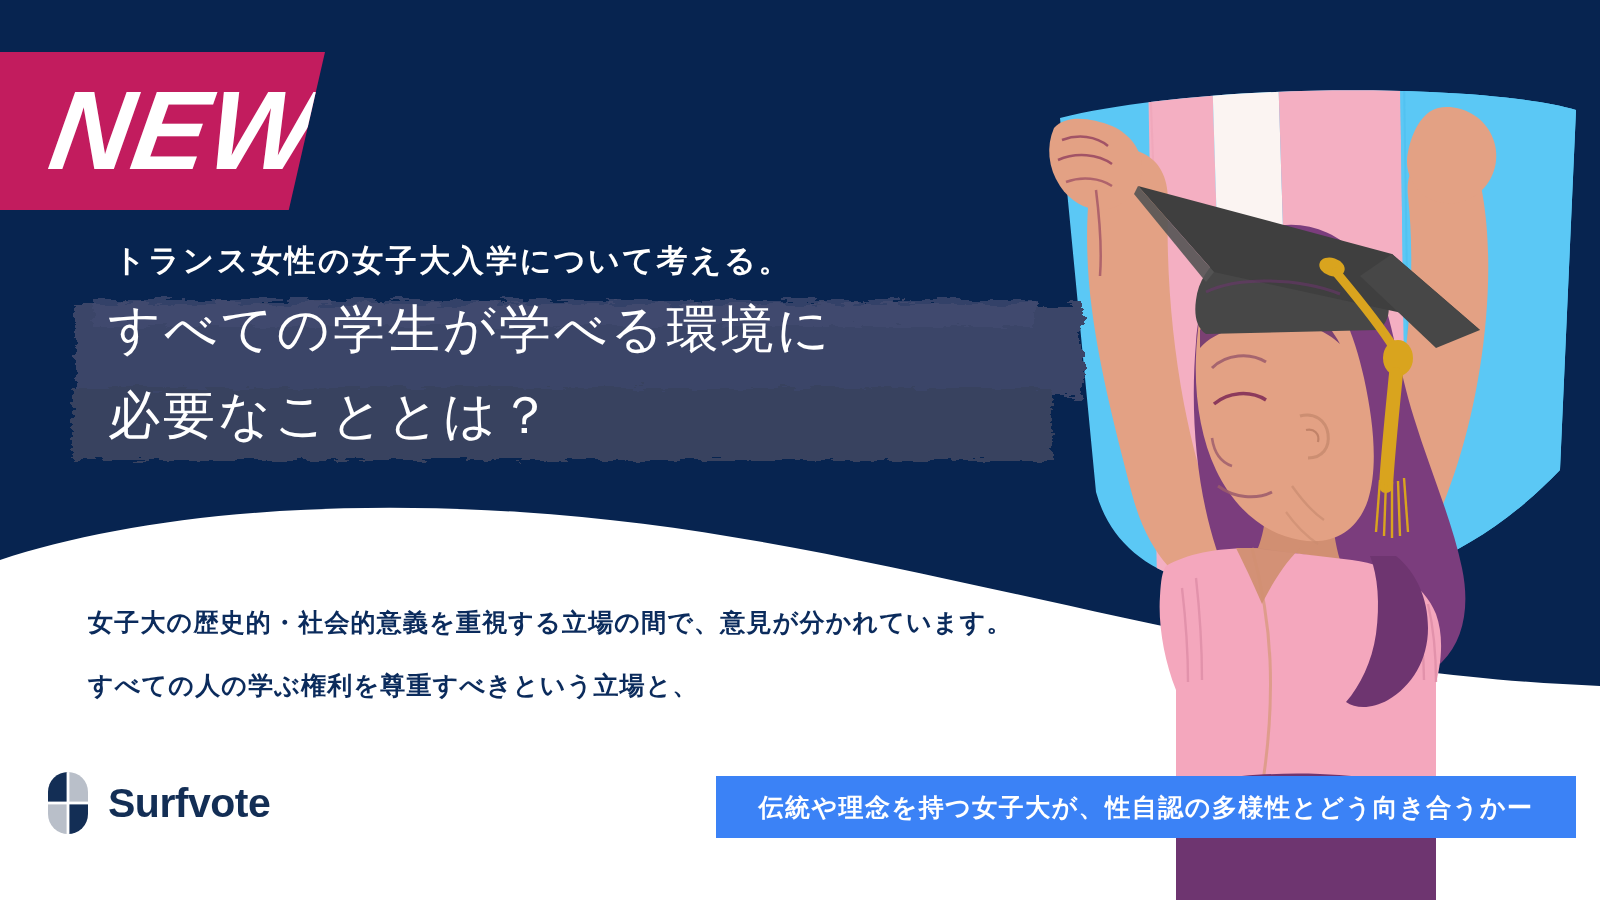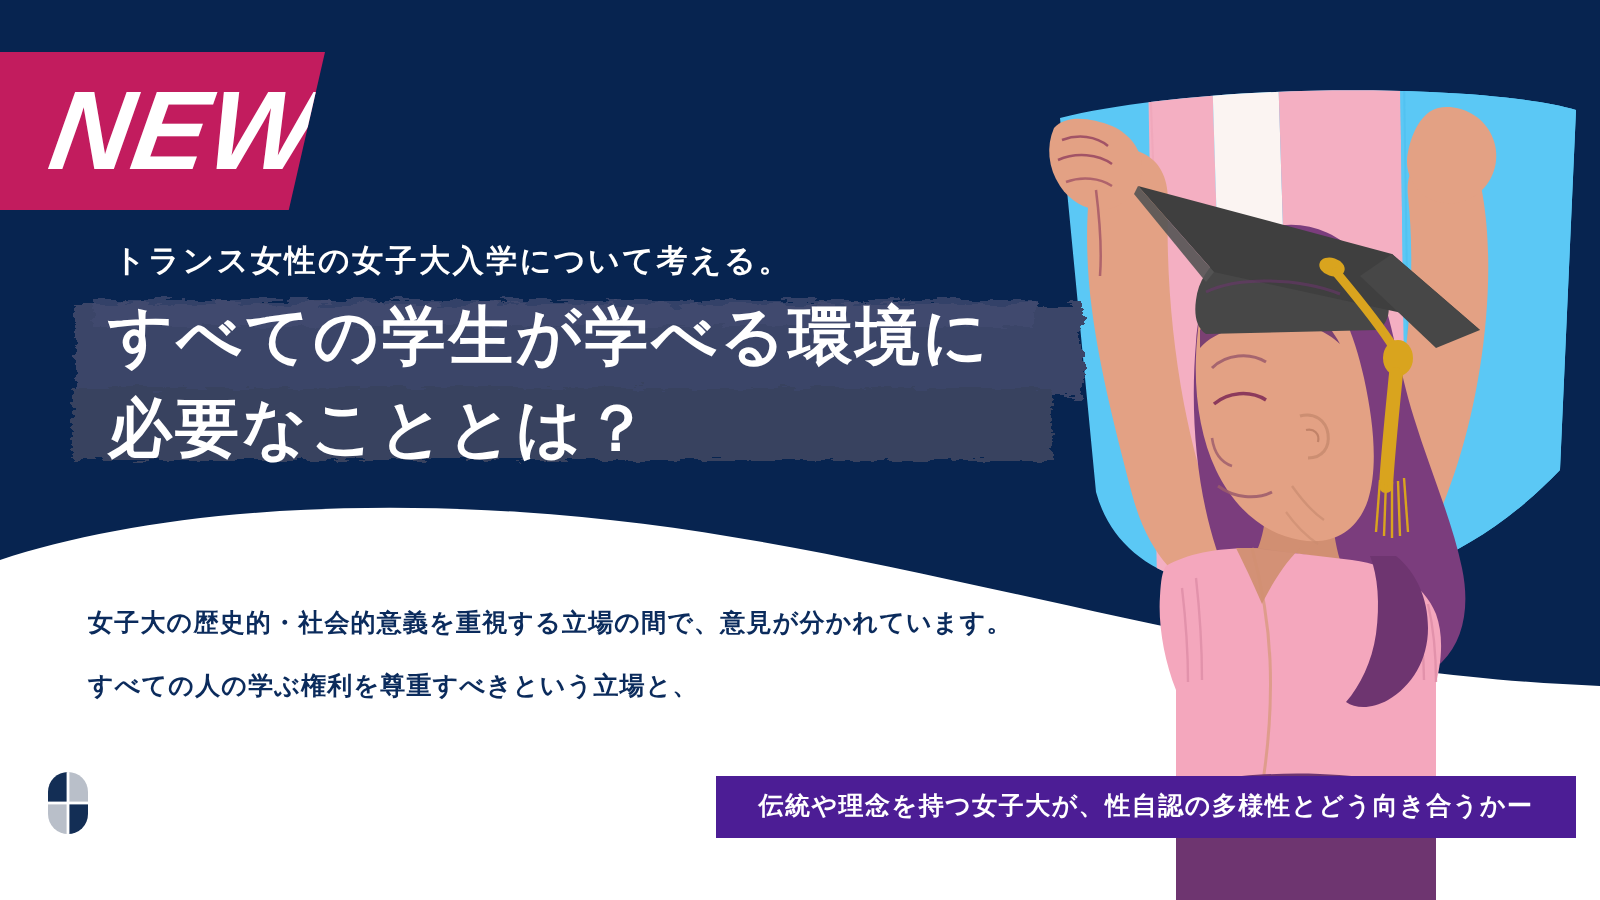--- a/index.html
+++ b/index.html
@@ -73,30 +73,30 @@
     position: absolute;
     left: -38px;
     top: 56px;
     width: 1024px;
     height: 172px;
     z-index: 1;
     pointer-events: none;
   }
   .title-line {
     color: #ffffff;
-    font-size: 64px;
-    font-weight: bold;
+    font-size: 52px;
+    font-weight: normal;
     letter-spacing: 3px;
     line-height: 1.28;
     margin: 0;
     position: relative;
     z-index: 3;
     white-space: nowrap;
   }
-  .title-line.second { margin-top: 10px; }
+  .title-line.second { margin-top: 20px; }
 
   
   .body-copy {
     position: absolute;
     left: 88px;
     top: 608px;
     z-index: 6;
   }
   .body-line {
     color: #0B2B5C;
@@ -128,26 +128,25 @@
     line-height: 1;
   }
 
   
   .bottom-banner {
     position: absolute;
     left: 716px;
     top: 776px;
     width: 860px;
     height: 62px;
-    background: #4c1d95;
+    background: #3b82f6;
     display: flex;
     align-items: center;
     justify-content: center;
     z-index: 8;
-    font-family: Liberation Mono, monospace;
   }
   .bottom-banner-text {
     color: #ffffff;
     font-size: 25px;
     font-weight: bold;
     letter-spacing: 1.5px;
     line-height: 1;
     white-space: nowrap;
   }
 
@@ -218,20 +217,21 @@
       </defs>
       <g clip-path="url(#pillClip)">
         <rect x="0" y="0" width="20" height="31" fill="#132E55"></rect>
         <rect x="20" y="0" width="20" height="31" fill="#B9BFC9"></rect>
         <rect x="0" y="31" width="20" height="31" fill="#B9BFC9"></rect>
         <rect x="20" y="31" width="20" height="31" fill="#132E55"></rect>
         <rect x="18.6" y="0" width="2.8" height="62" fill="#ffffff"></rect>
         <rect x="0" y="29.6" width="40" height="2.8" fill="#ffffff"></rect>
       </g>
     </svg>
+    <span class="logo-word">Surfvote</span>
   </div>
 
   <div class="bottom-banner">
     <span class="bottom-banner-text">伝統や理念を持つ女子大が、性自認の多様性とどう向き合うかー</span>
   </div>
 
   <svg class="illustration" viewBox="0 0 600 900" preserveAspectRatio="none" aria-hidden="true">
     <defs>
       <clipPath id="flagClip">
         <path d="M60,118 C150,96 300,86 430,92 C500,95 548,102 576,110

